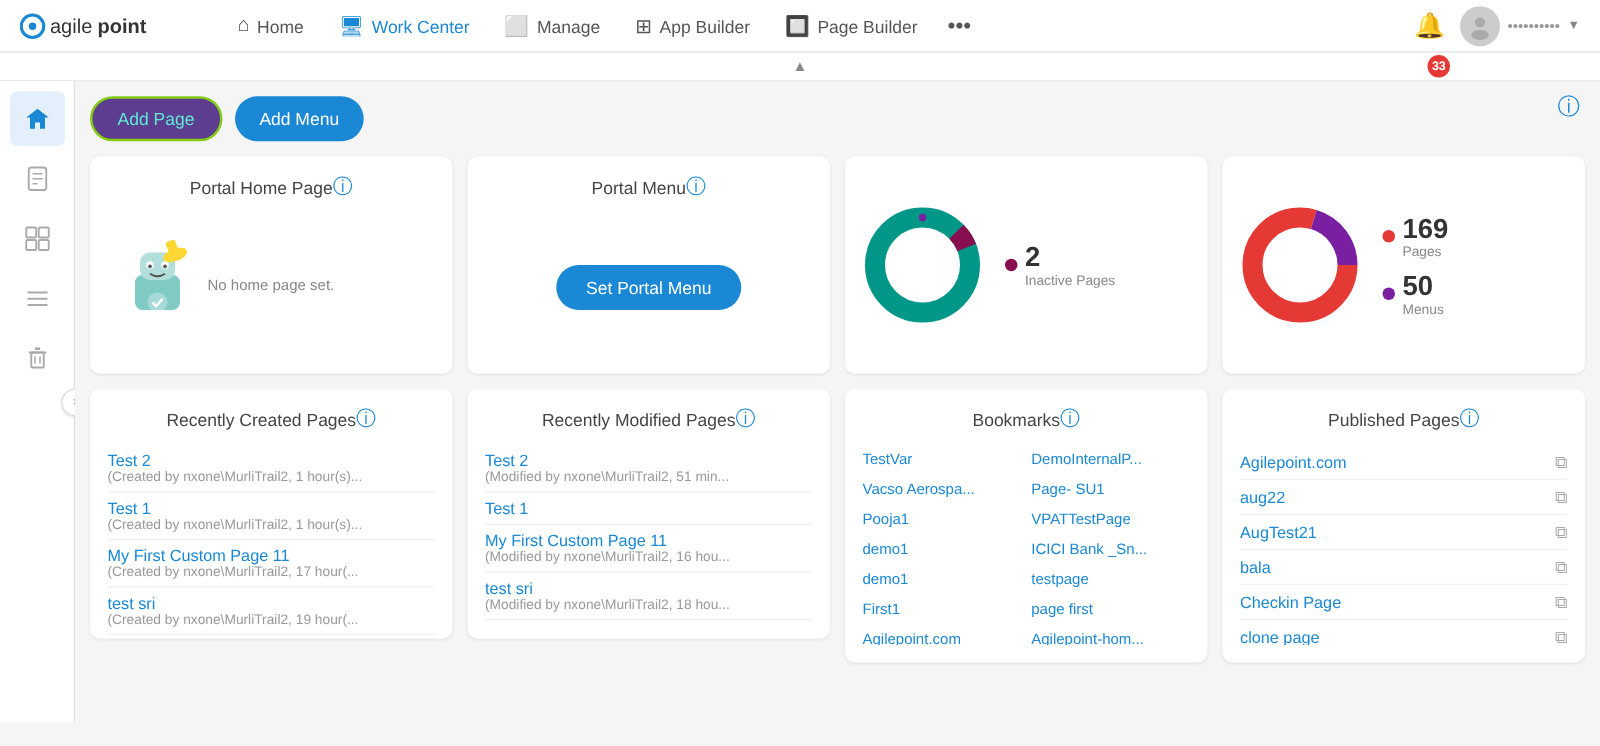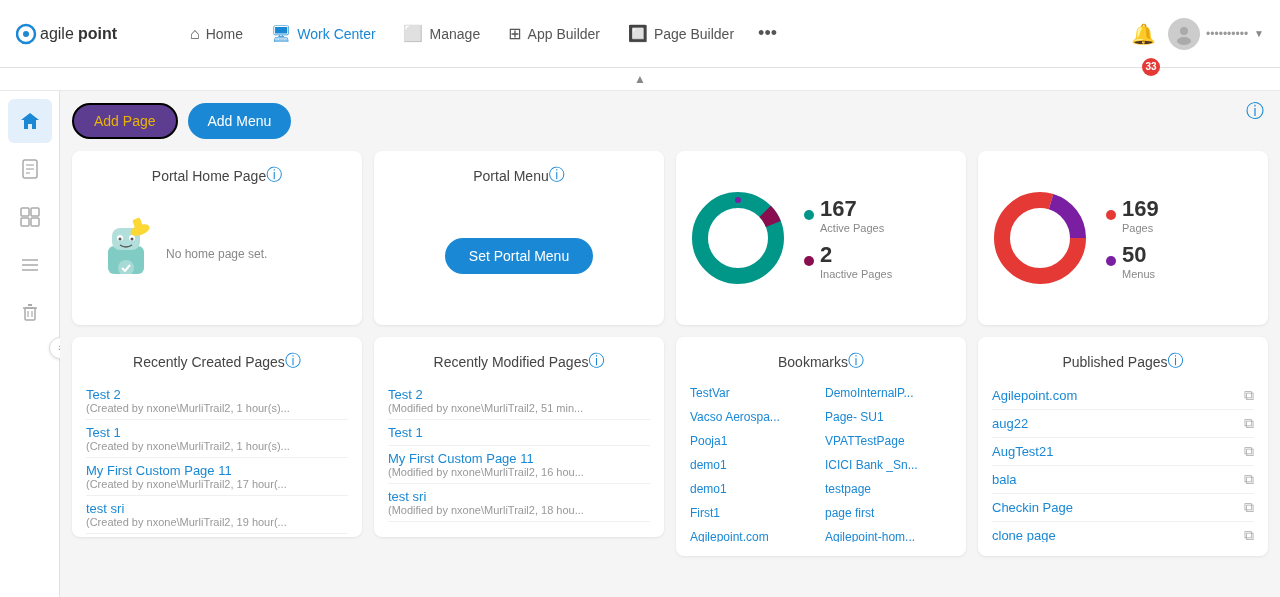--- a/index.html
+++ b/index.html
@@ -3,21 +3,21 @@
   <meta charset="utf-8">
   <style>
     * { box-sizing: border-box; margin: 0; padding: 0; }
     body { font-family: -apple-system, BlinkMacSystemFont, 'Segoe UI', Arial, sans-serif; font-size: 13px; background: #f5f5f5; color: #333; overflow: hidden; }
 
     
     .top-nav {
       background: #fff;
       display: flex;
       align-items: center;
-      height: 68px;
+      height: 42px;
       padding: 17px 16px;
       border-bottom: 1px solid #e0e0e0;
       position: relative;
       z-index: 10;
     }
     .logo { display: flex; align-items: center; margin-right: 32px; }
     .nav-items { display: flex; align-items: center; gap: 4px; flex: 1; }
     .nav-item {
       display: flex; align-items: center; gap: 6px;
       padding: 6px 12px; border-radius: 4px;
@@ -79,22 +79,22 @@
       cursor: pointer; font-size: 10px; color: #888;
       box-shadow: 0 1px 3px rgba(0,0,0,0.1);
     }
 
     
     .content { flex: 1; padding: 12px; overflow: auto; background: #f5f5f5; }
 
     
     .toolbar { display: flex; gap: 10px; margin-bottom: 12px; }
     .btn-add-page {
-      background: #5c3d8f; color: #eab308;
-      border: 2px solid #000000;
+      background: #5c3d8f; color: #5eead4;
+      border: 2px solid #84cc16;
       border-radius: 24px; padding: 8px 20px;
       cursor: pointer; font-size: 14px; font-weight: 500;
       outline: none;
     }
     .btn-add-menu {
       background: #1a88d4; color: #fff;
       border: none; border-radius: 24px; padding: 8px 20px;
       cursor: pointer; font-size: 14px; font-weight: 500;
     }
 
@@ -332,27 +332,20 @@
         <div class="donut-wrap">
           <svg width="100" height="100" viewBox="0 0 100 100">
             <circle cx="50" cy="50" r="38" fill="none" stroke="#009688" stroke-width="16"></circle>
             <circle cx="50" cy="50" r="38" fill="none" stroke="#880e4f" stroke-width="16" stroke-dasharray="15 224" stroke-dashoffset="-209"></circle>
 
             <circle cx="50" cy="12" r="3" fill="#7b1fa2"></circle>
             <circle cx="50" cy="50" r="22" fill="#fff"></circle>
           </svg>
         </div>
         <div class="stats-info">
-          <div class="stat-row">
-            <span class="stat-dot" style="background:#009688;"></span>
-            <div>
-              <div class="stat-num">167</div>
-              <div class="stat-label">Active Pages</div>
-            </div>
-          </div>
           <div class="stat-row">
             <span class="stat-dot" style="background:#880e4f;"></span>
             <div>
               <div class="stat-num">2</div>
               <div class="stat-label">Inactive Pages</div>
             </div>
           </div>
         </div>
       </div>
 

